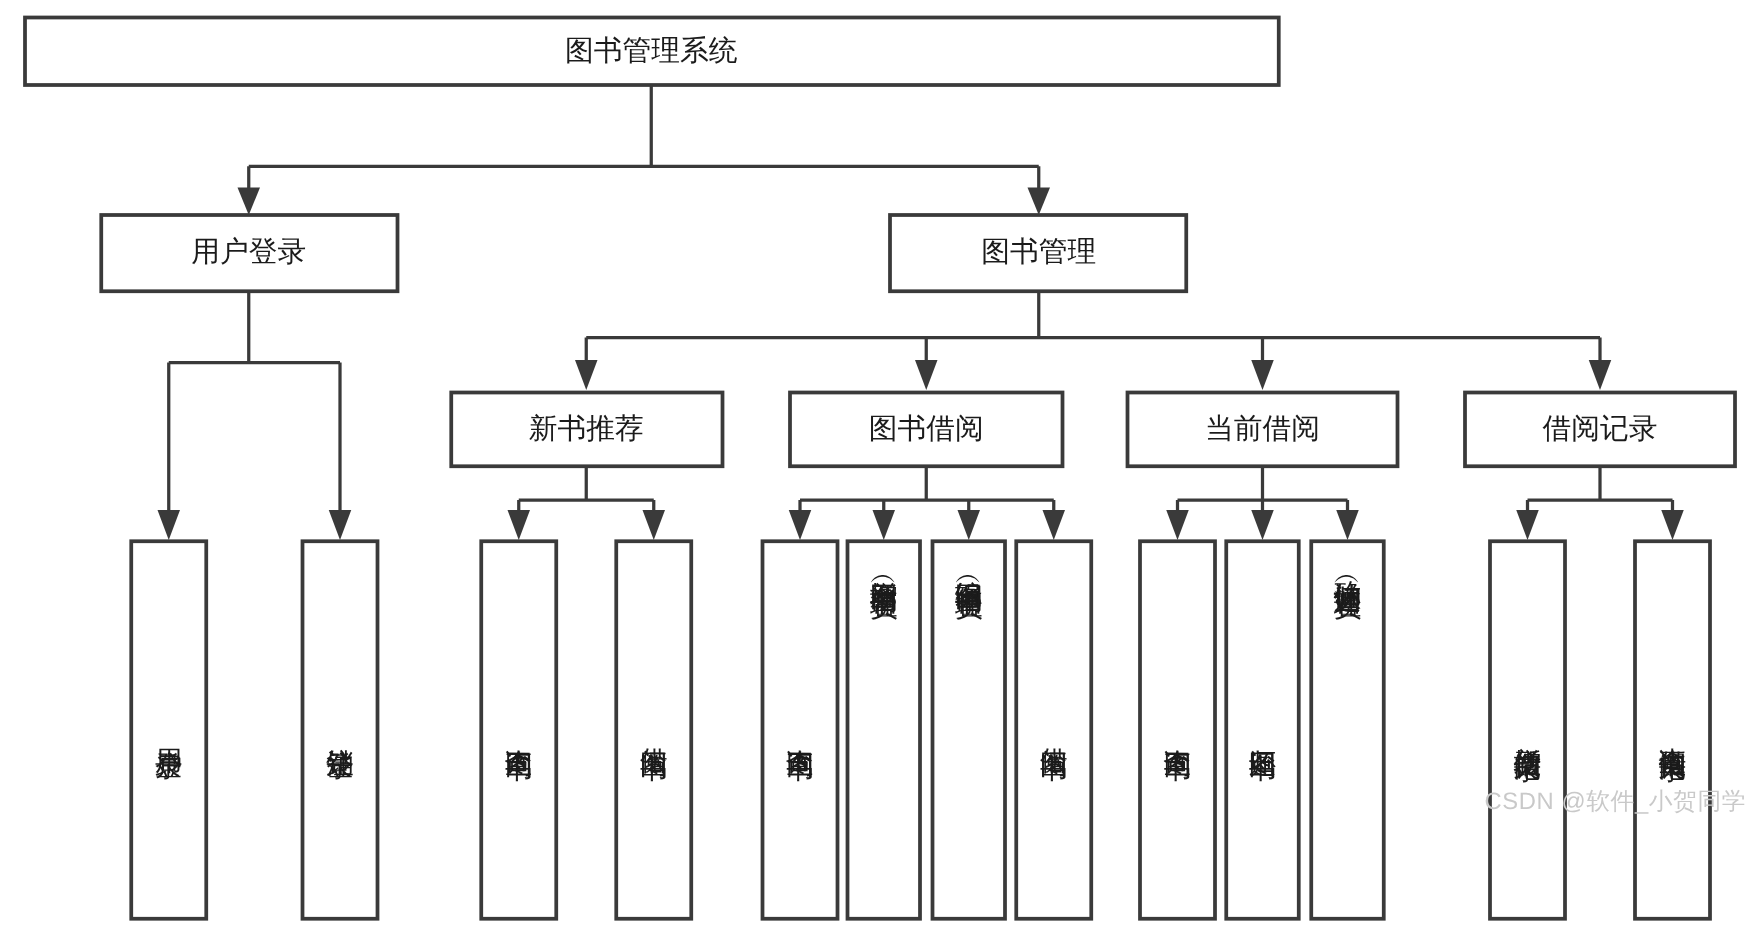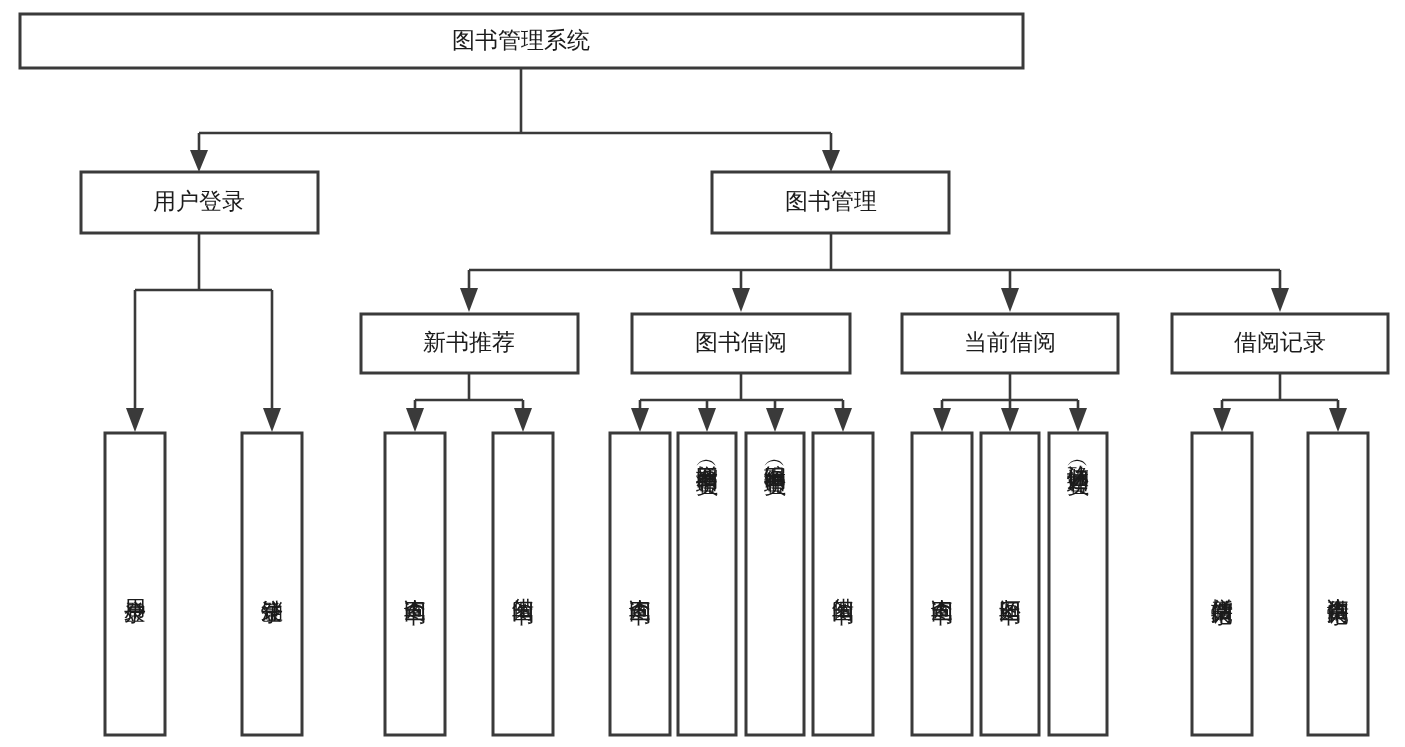--- a/index.html
+++ b/index.html
@@ -213,14 +213,15 @@
   <div class="leaf-label-wrap" style="left:746px; top:433px; width:58px; height:302px; justify-content:flex-start; padding-top:14px; box-sizing:border-box;">编辑图书（管理员）</div>
   <div class="leaf-label-wrap" style="left:813px; top:433px; width:60px; height:302px;">借阅图书</div>
 
   <div class="leaf-label-wrap" style="left:912px; top:433px; width:60px; height:302px;">查询图书</div>
   <div class="leaf-label-wrap" style="left:981px; top:433px; width:58px; height:302px;">归还图书</div>
   <div class="leaf-label-wrap" style="left:1049px; top:433px; width:58px; height:302px; justify-content:flex-start; padding-top:14px; box-sizing:border-box;">确认归还（管理员）</div>
 
   <div class="leaf-label-wrap" style="left:1192px; top:433px; width:60px; height:302px;">新增借阅记录</div>
   <div class="leaf-label-wrap" style="left:1308px; top:433px; width:60px; height:302px;">查询借阅记录</div>
 
+  <div class="watermark">CSDN @软件_小贺同学</div>
 
 </div>
 
 </body></html>

